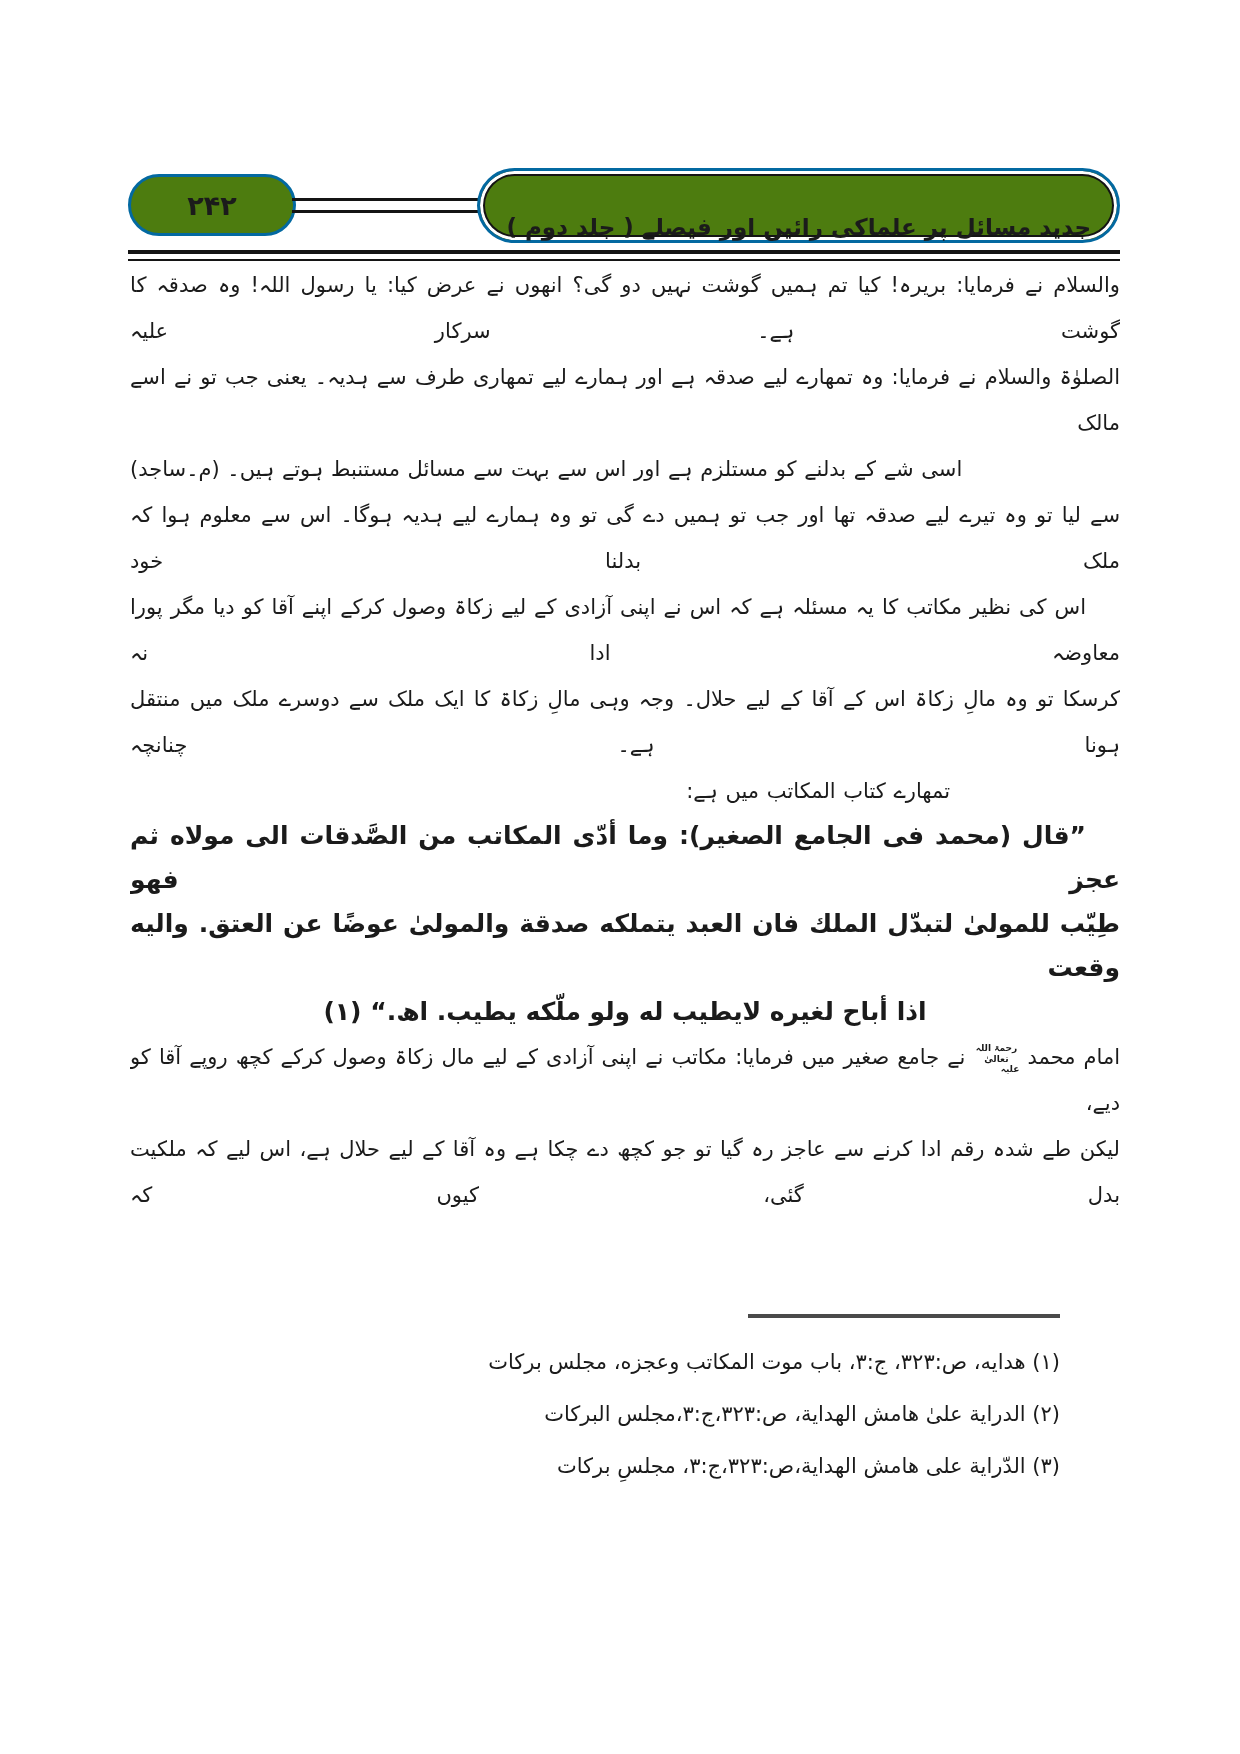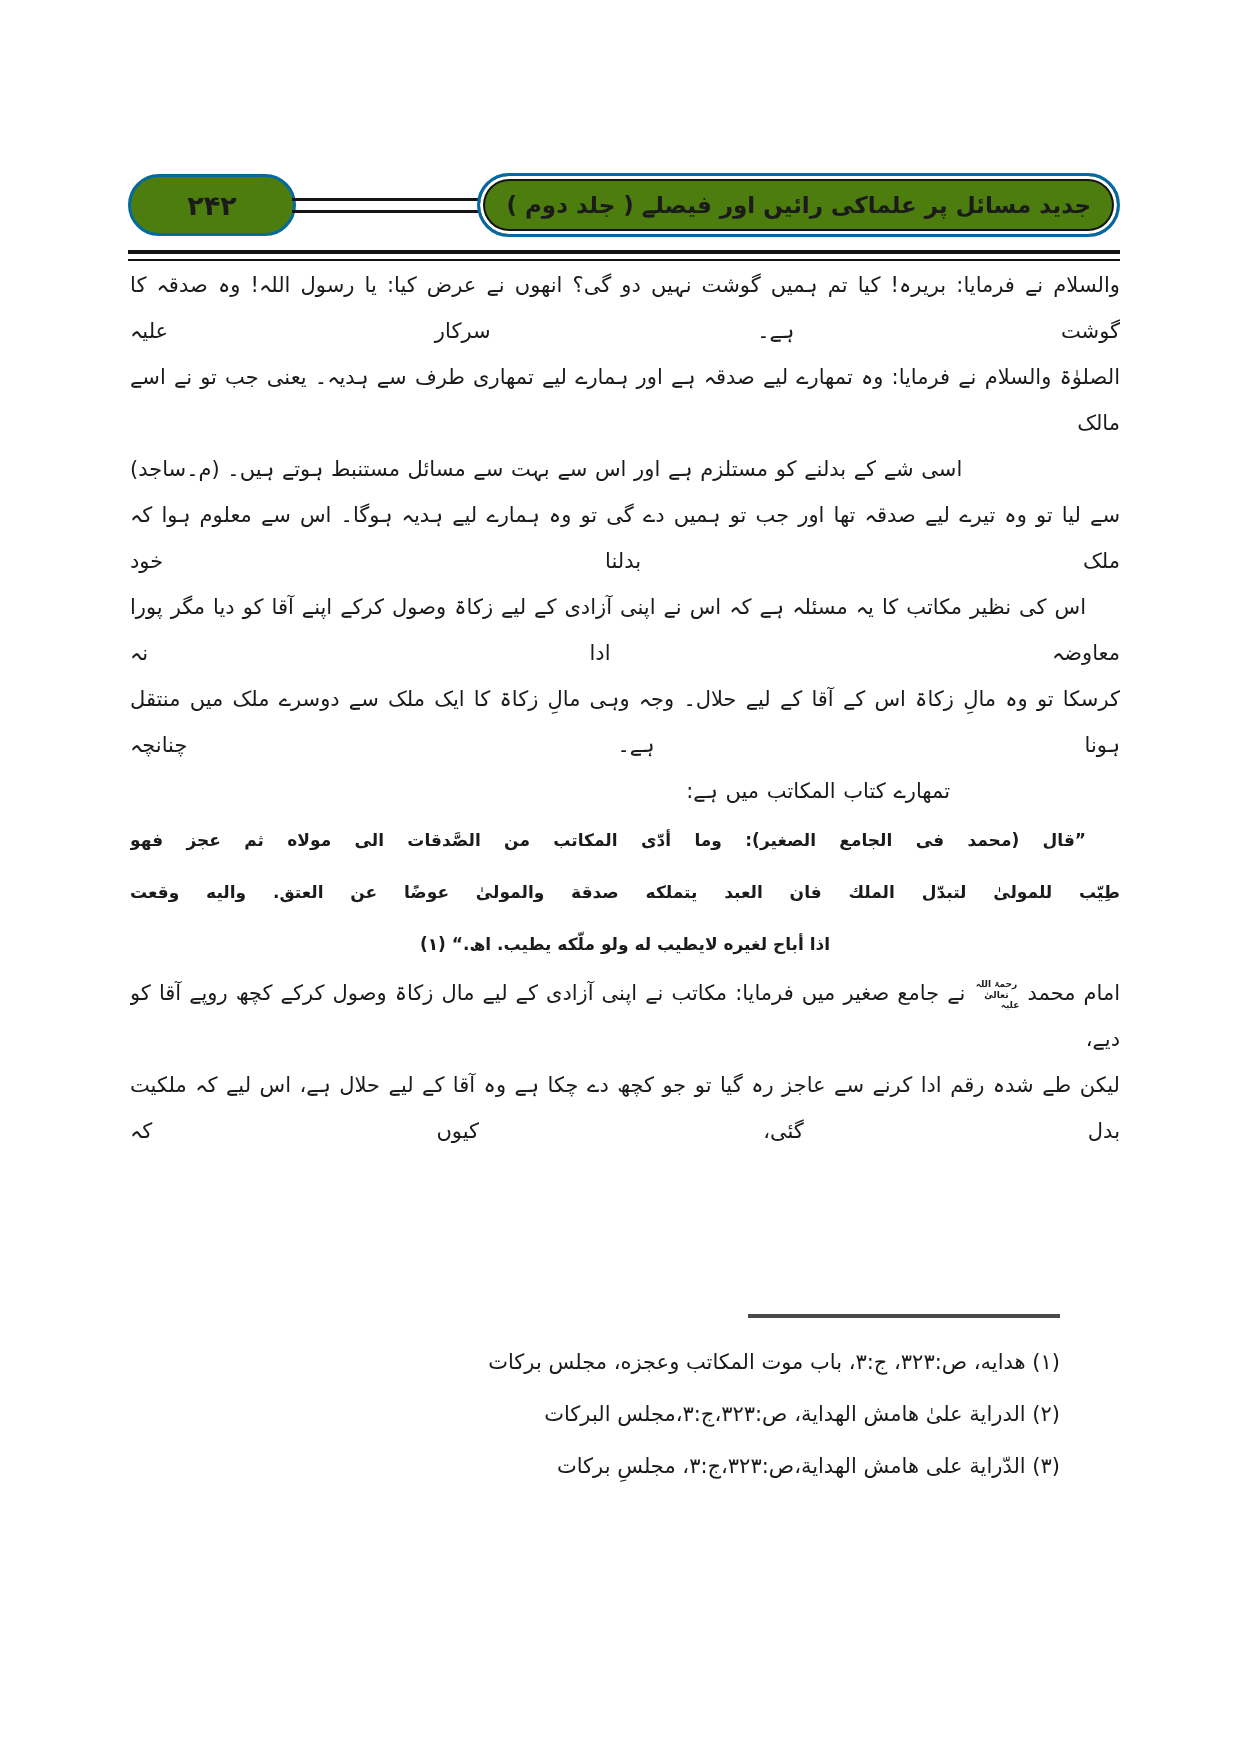--- a/index.html
+++ b/index.html
@@ -26,26 +26,27 @@
     display:flex;align-items:center;justify-content:center;
     background:#4d7c0f;
     box-sizing:border-box;
   }
   .capsule.num{
     width:168px;height:62px;
     font-size:27px;font-weight:bold;
     letter-spacing:2px;
   }
   .capsule.title{
-    min-width:370px;height:64px;
+    min-width:370px;height:75px;
     padding:0 26px;
     font-size:23px;font-weight:bold;
     box-shadow:inset 0 0 0 3px #ffffff, inset 0 0 0 5px #141414;
     direction:rtl;
     white-space:nowrap;
+    align-items:flex-end;
   }
   .connector{
     flex:1;height:9px;align-self:center;
     border-top:3px solid #141414;
     border-bottom:3px solid #141414;
     margin:0 -4px;
   }
   .header-rule{
     position:absolute;top:250px;right:120px;left:128px;
     height:5px;
@@ -56,21 +57,21 @@
   .content{
     position:absolute;top:262px;right:120px;left:130px;
     height:1095px;overflow:hidden;
   }
   .u{
     font-size:21px;line-height:46px;
     text-align:justify;text-align-last:justify;
     word-spacing:1px;
   }
   .ar{
-    font-size:17px;line-height:52px;
+    font-size:25px;line-height:44px;
     font-weight:bold;
     text-align:justify;text-align-last:justify;
   }
   .first{text-indent:34px;}
   .lastleft{text-align:left;text-align-last:left;}
   .centered{text-align:center;text-align-last:center;}
   .ind-170{text-align:right;text-align-last:right;margin-left:0;margin-right:170px;}
   .honorific{
     display:inline-block;
     width:46px;

